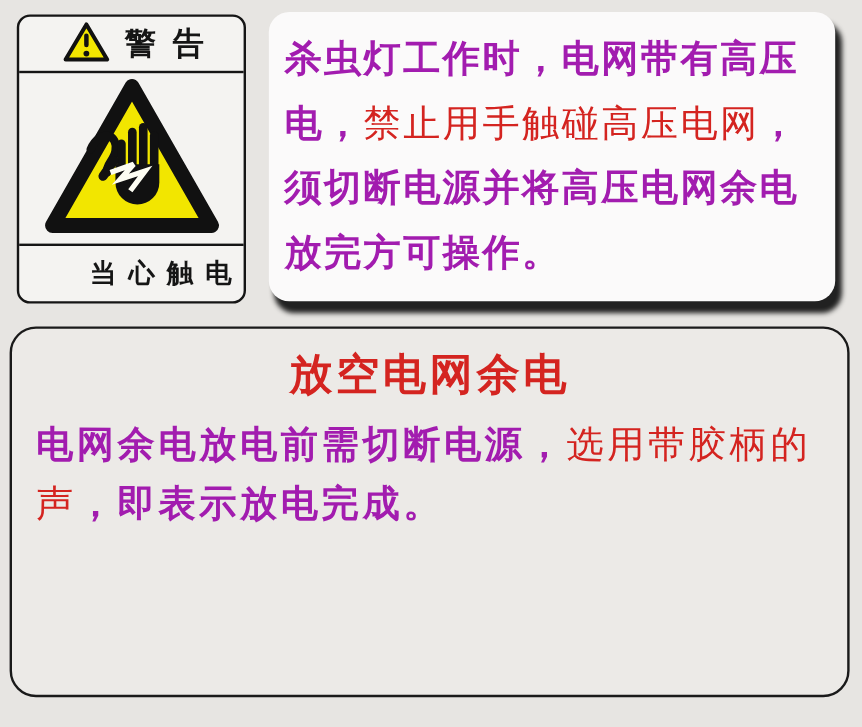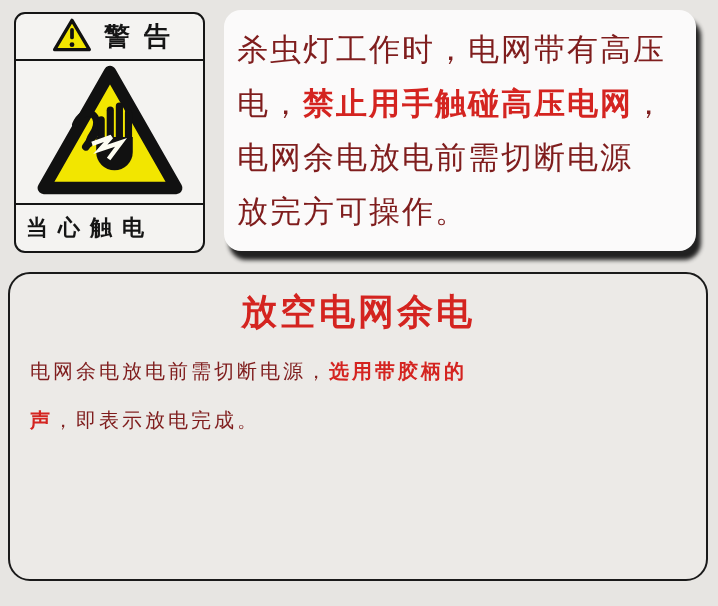--- a/index.html
+++ b/index.html
@@ -21,21 +21,21 @@
     height:46px;display:flex;align-items:center;justify-content:center;
     border-bottom:2.5px solid #151515;
     padding-left:17px;
   }
   .sign-header .label{
     font-size:26px;font-weight:700;color:#151515;
     letter-spacing:14px;margin-left:12px;text-indent:0;
   }
   .sign-body{flex:1;display:flex;align-items:center;justify-content:center;}
   .sign-footer{
-    height:47px;display:flex;align-items:center;justify-content:flex-start;
+    height:47px;display:flex;align-items:center;justify-content:flex-end;
     border-top:2.5px solid #151515;
   }
   .sign-footer .label{
     font-size:22px;font-weight:700;color:#151515;letter-spacing:10px;text-indent:10px;
   }
 
   
   .notice{
     position:absolute;left:224px;top:10px;width:472px;height:241px;
     background:#fbfafa;border-radius:17px;box-sizing:border-box;
@@ -51,26 +51,26 @@
     position:absolute;left:8px;top:272px;width:700px;height:309px;
     box-sizing:border-box;border:2.5px solid #1a1a1a;border-radius:22px;
     background:#eceae7;
   }
   .panel-title{
     text-align:center;margin-top:14px;
     font-size:36px;font-weight:700;color:#d42420;letter-spacing:3px;
   }
   .panel-body{padding:10px 20px 0 20px;}
   .panel-body .text-line{
-    font-size:20px;line-height:49px;letter-spacing:3px;white-space:nowrap;
+    font-size:31px;line-height:49px;letter-spacing:3px;white-space:nowrap;
   }
 
   
-  .seg-black{color:#7f1d1d;font-weight:400;}
-  .seg-red{color:#d42420;font-weight:700;}
+  .seg-black{color:#a21caf;font-weight:700;}
+  .seg-red{color:#d42420;font-weight:400;}
 </style>
 </head>
 <body>
 
 <div id="stage">
 
   <div class="sign">
     <div class="sign-header">
       <span>
         <svg width="40" height="36" viewBox="0 0 60 54" aria-hidden="true">
@@ -97,21 +97,21 @@
       </span>
     </div>
     <div class="sign-footer">
       <span class="label">当心触电</span>
     </div>
   </div>
 
   <div class="notice">
       <div class="text-line"><span class="seg-black">杀虫灯工作时，电网带有高压</span></div>
       <div class="text-line"><span class="seg-black">电，</span><span class="seg-red">禁止用手触碰高压电网</span><span class="seg-black">，</span></div>
-      <div class="text-line"><span class="seg-black">电网余电放电前需切断电源</span></div>
+      <div class="text-line"><span class="seg-black">须切断电源并将高压电网余电</span></div>
       <div class="text-line"><span class="seg-black">放完方可操作。</span></div>
     </div>
 
   <div class="panel">
     <div class="panel-title">放空电网余电</div>
     <div class="panel-body">
         <div class="text-line"><span class="seg-black">电网余电放电前需切断电源，</span><span class="seg-red">选用带胶柄的</span></div>
         <div class="text-line"><span class="seg-red">声</span><span class="seg-black">，即表示放电完成。</span></div>
       </div>
   </div>

